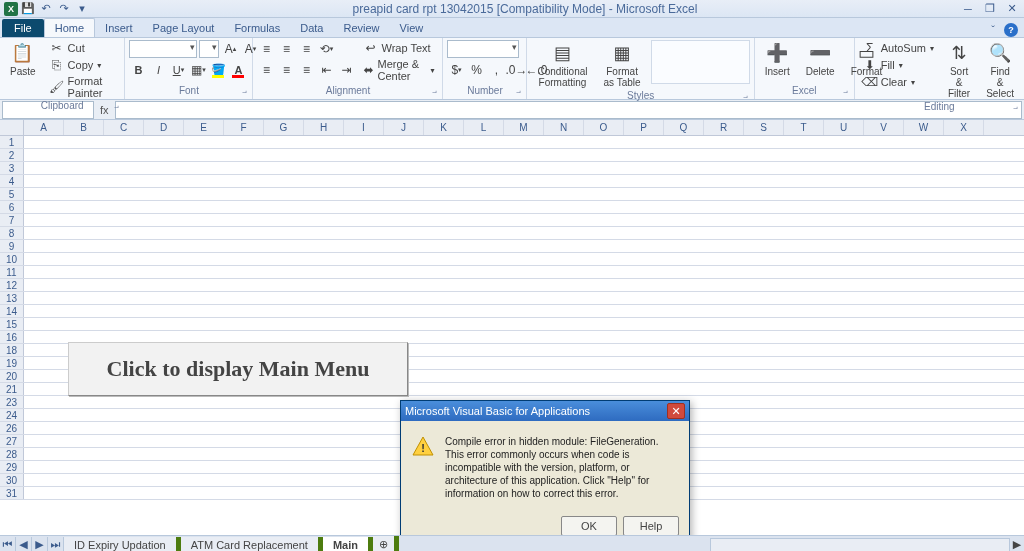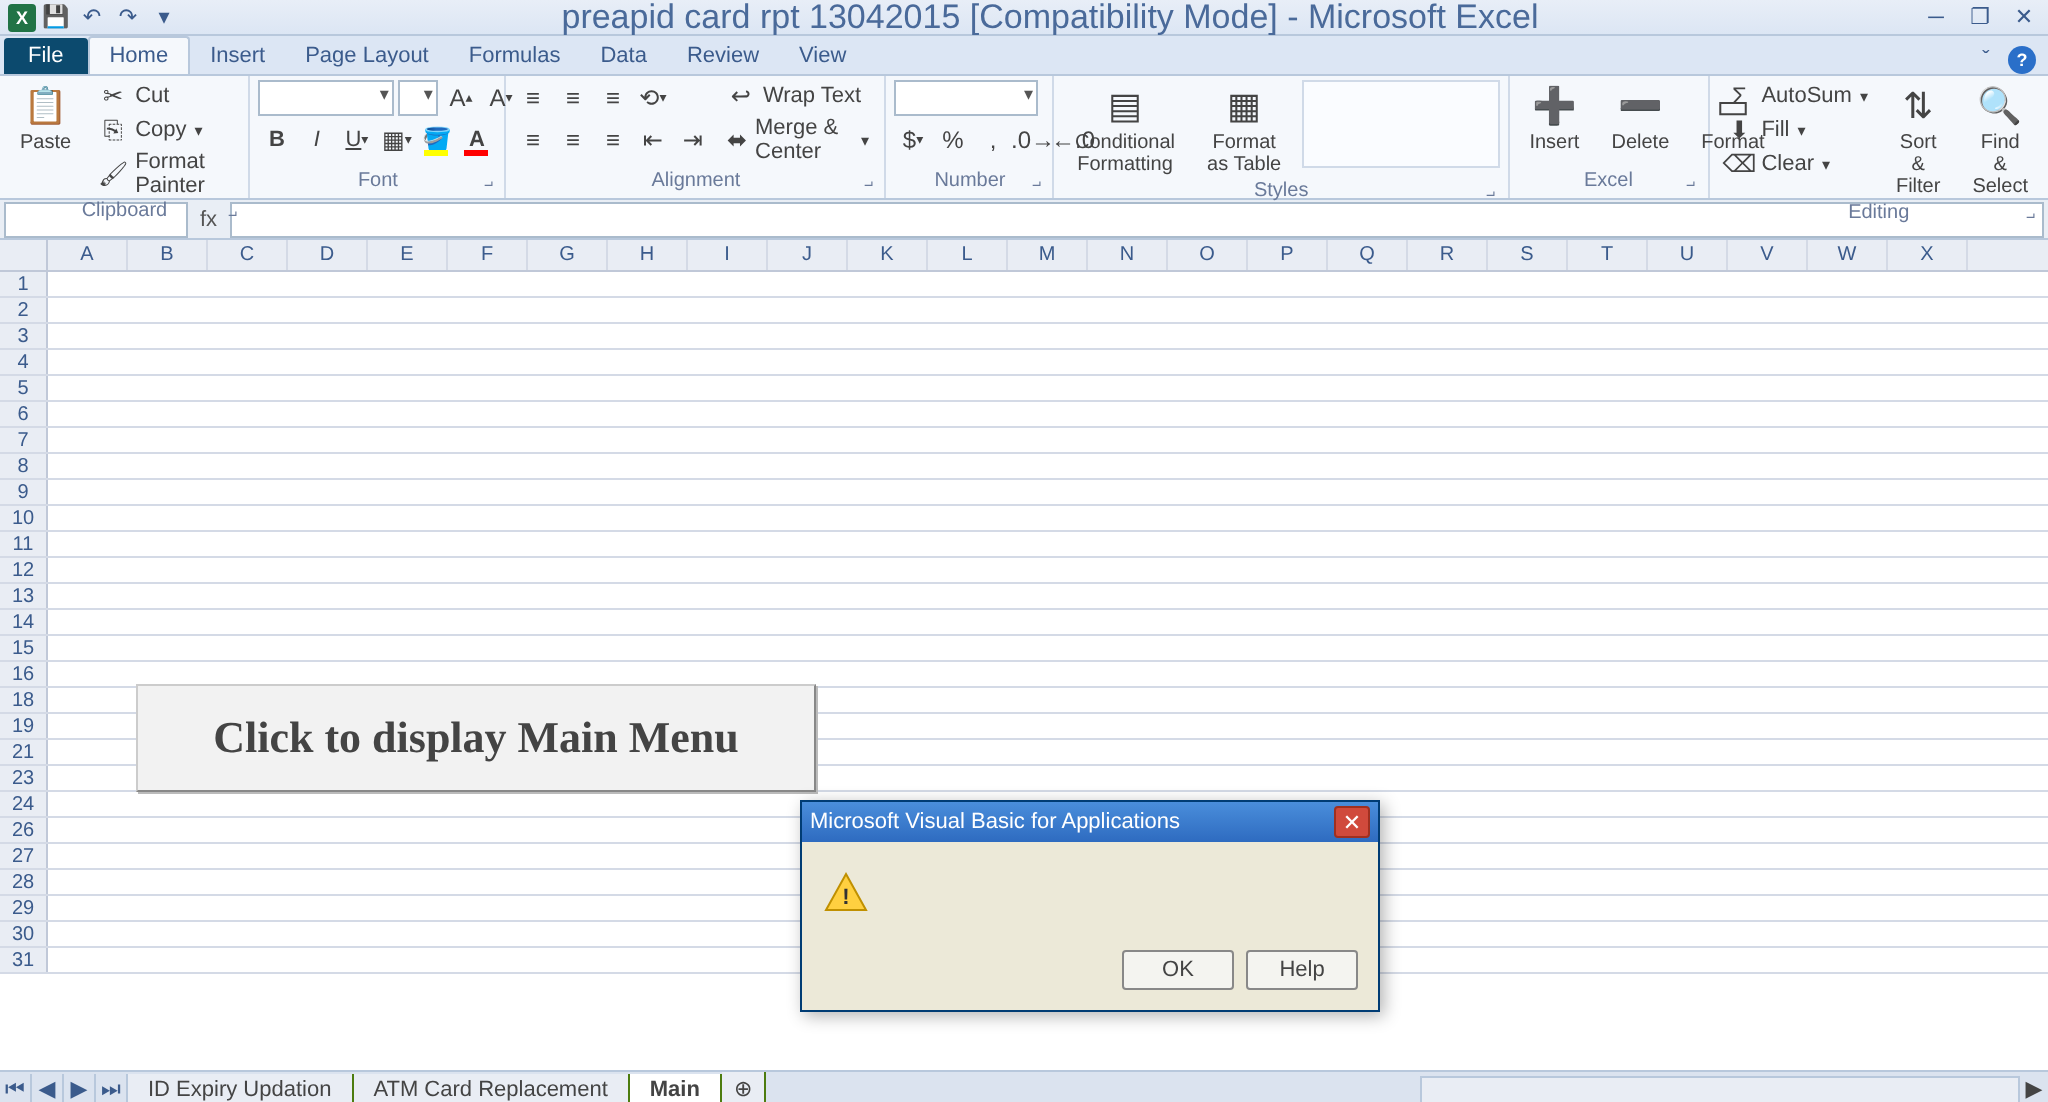--- a/index.html
+++ b/index.html
@@ -1,21 +1,21 @@
 <!DOCTYPE html>
 <html><head>
 <meta charset="utf-8">
 <style>
 *{box-sizing:border-box;margin:0;padding:0;font-family:"Segoe UI",Tahoma,sans-serif;font-size:11px;color:#444}
 body{background:#fff;width:1024px;height:551px;overflow:hidden;position:relative}
 .titlebar{height:18px;background:linear-gradient(#e8eef7,#dce6f4);display:flex;align-items:center;padding:0 4px;border-bottom:1px solid #b8c8dc}
 .titlebar .qat{display:flex;gap:2px;align-items:center}
 .titlebar .qat .xl{width:14px;height:14px;background:#217346;color:#fff;display:flex;align-items:center;justify-content:center;font-weight:bold;font-size:9px;border-radius:2px}
 .titlebar .qat .ic{width:16px;height:16px;display:flex;align-items:center;justify-content:center;color:#3b5b8c}
-.titlebar .title{flex:1;text-align:center;font-size:17px;color:#4a6a9a}
+.titlebar .title{flex:1;text-align:center;font-size:12px;color:#4a6a9a}
 .titlebar .wctrls{display:flex;gap:6px;align-items:center}
 .titlebar .wctrls span{width:16px;height:14px;display:flex;align-items:center;justify-content:center;color:#3b5b8c;font-size:11px}
 .tabs{height:20px;background:#dce6f4;display:flex;align-items:flex-end;padding-left:2px;border-bottom:1px solid #b8c8dc}
 .tabs .tab{padding:3px 10px;font-size:11px;color:#3b5b8c;cursor:pointer}
 .tabs .tab.file{background:#0c4a6e;color:#fff;border-radius:2px 2px 0 0;padding:3px 12px}
 .tabs .tab.active{background:#f5f8fc;border:1px solid #b8c8dc;border-bottom:none;border-radius:2px 2px 0 0;color:#3b5b8c}
 .tabs .help{margin-left:auto;display:flex;gap:4px;padding-right:6px}
 .tabs .help span{width:14px;height:14px;display:flex;align-items:center;justify-content:center;color:#3b5b8c}
 .ribbon{height:62px;background:#f5f8fc;border-bottom:1px solid #b8c8dc;display:flex}
 .group{border-right:1px solid #d0dae8;padding:2px 4px;display:flex;flex-direction:column;justify-content:space-between}
@@ -51,21 +51,21 @@
 .dlg-title .t{flex:1;color:#fff}
 .dlg-title .x{width:18px;height:16px;background:#d04a3c;color:#fff;display:flex;align-items:center;justify-content:center;font-size:11px;border:1px solid #a03020;border-radius:2px;cursor:pointer}
 .dlg-body{padding:14px 10px 10px;display:flex;gap:10px}
 .dlg-body .warn{width:24px;height:24px;display:flex;align-items:center;justify-content:center}
 .dlg-body .msg{font-size:10px;line-height:1.3;color:#222}
 .dlg-btns{display:flex;justify-content:flex-end;gap:6px;padding:6px 10px 10px}
 .dlg-btns button{width:56px;height:20px;font-size:11px;background:#f4f4f0;border:1px solid #888;border-radius:2px;cursor:pointer}
 .sheettabs{height:18px;background:#dbe3ef;display:flex;align-items:center;border-top:1px solid #b8c8dc;font-size:10px}
 .sheettabs .nav{display:flex;gap:0}
 .sheettabs .nav span{width:16px;height:16px;display:flex;align-items:center;justify-content:center;color:#3b5b8c;border-right:1px solid #b8c8dc;cursor:pointer}
-.sheettabs .st{padding:2px 10px;background:#e9edf4;border-right:1px solid #4d7c0f;cursor:pointer}
+.sheettabs .st{padding:2px 10px;background:#e9edf4;border-right:5px solid #4d7c0f;cursor:pointer}
 .sheettabs .st.active{background:#fff;font-weight:bold}
 .sheettabs .scroll{margin-left:auto;display:flex;align-items:center;gap:0}
 .sheettabs .scroll .sb{height:14px;background:#e9edf4;border:1px solid #b8c8dc}
 </style>
 </head>
 <body>
 
 <div class="titlebar">
   <div class="qat">
     <div class="xl">X</div>
@@ -353,20 +353,23 @@
       <div class="rowh">
         <div class="rownum">16</div>
       </div>
       <div class="rowh">
         <div class="rownum">18</div>
       </div>
       <div class="rowh">
         <div class="rownum">19</div>
       </div>
       <div class="rowh">
+        <div class="rownum">20</div>
+      </div>
+      <div class="rowh">
         <div class="rownum">21</div>
       </div>
       <div class="rowh">
         <div class="rownum">23</div>
       </div>
       <div class="rowh">
         <div class="rownum">24</div>
       </div>
       <div class="rowh">
         <div class="rownum">26</div>
@@ -395,20 +398,22 @@
       <div class="t">Microsoft Visual Basic for Applications</div>
       <div class="x">✕</div>
     </div>
     <div class="dlg-body">
       <div class="warn">
         <svg width="24" height="24" viewBox="0 0 24 24">
             <path d="M12 2 L22 20 L2 20 Z" fill="#ffd040" stroke="#c09000"></path>
             <text x="12" y="17" text-anchor="middle" font-size="12" font-weight="bold" fill="#333">!</text>
           </svg>
       </div>
+      <div class="msg" style="white-space:pre-line">Compile error in hidden module:  FileGeneration.
+This error commonly occurs when code is incompatible with the version, platform, or architecture of this application.  Click "Help" for information on how to correct this error.</div>
     </div>
     <div class="dlg-btns">
       <button>OK</button>
       <button>Help</button>
     </div>
   </div>
 </div>
 
 <div class="sheettabs">
   <div class="nav">

